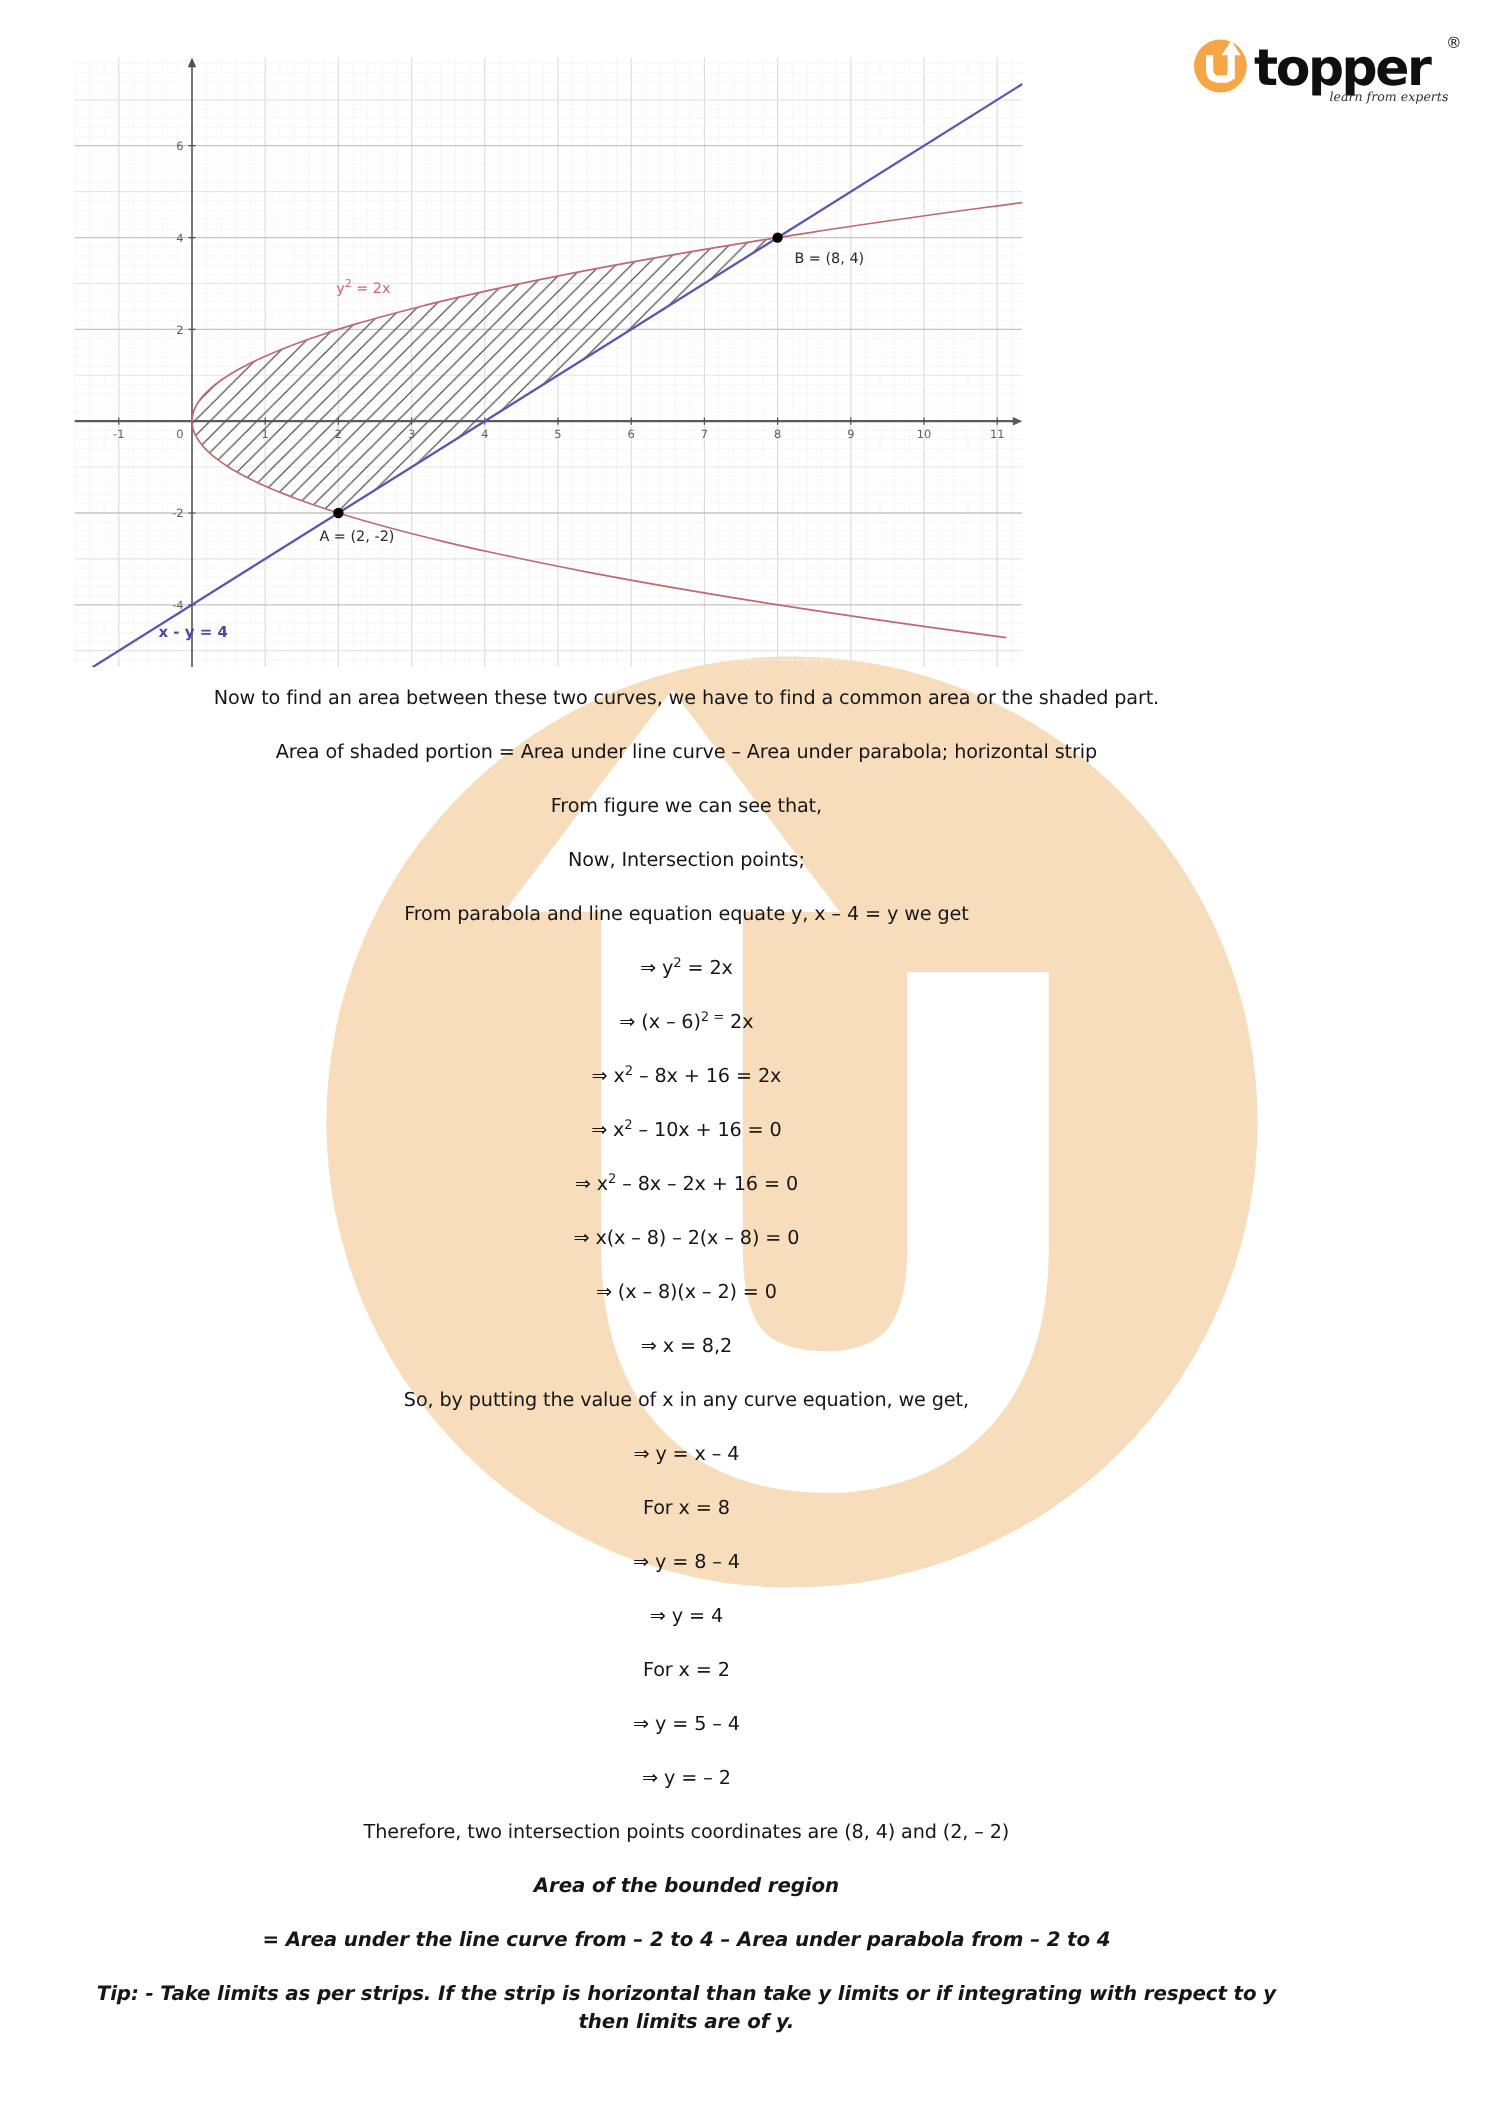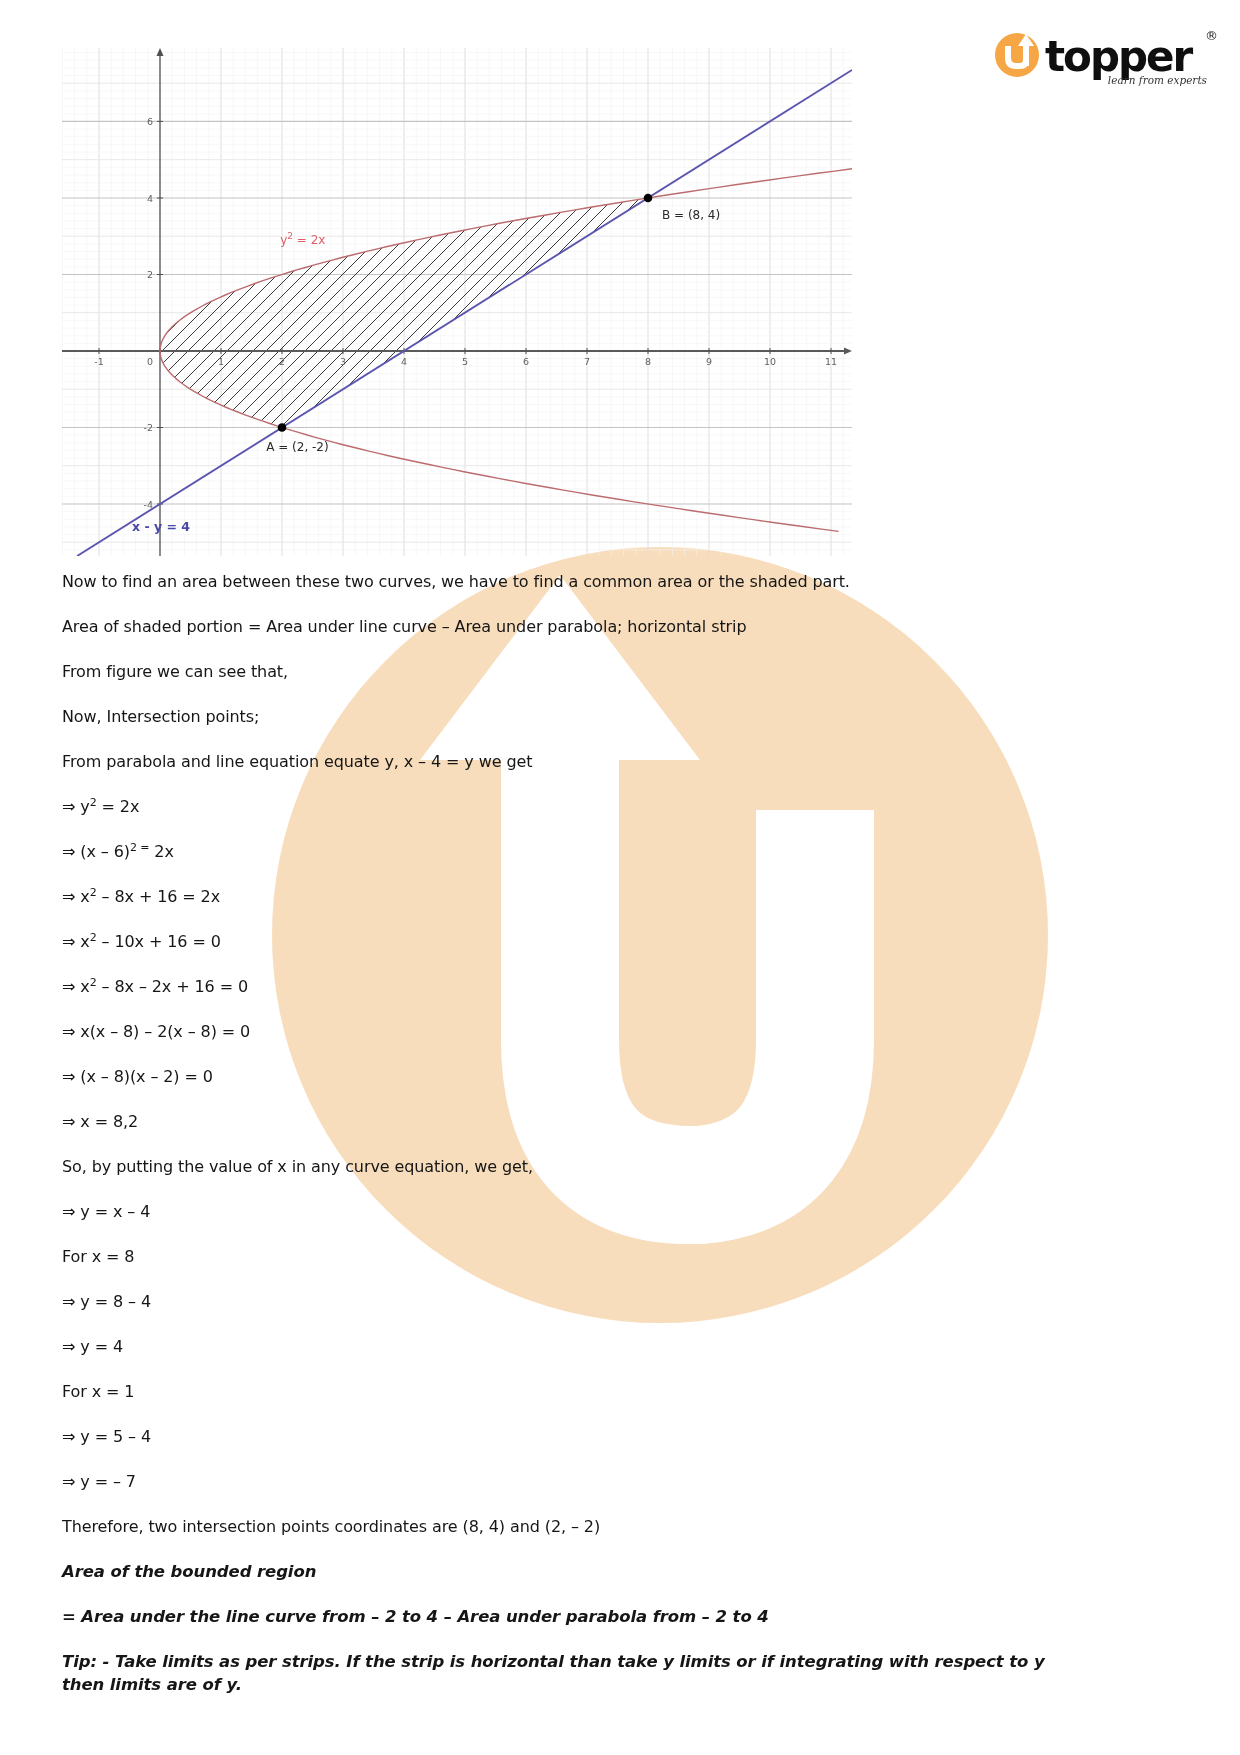--- a/index.html
+++ b/index.html
@@ -5,21 +5,21 @@
   html,body{margin:0;padding:0;}
   .page{position:relative;width:1240px;height:1755px;background:#ffffff;overflow:hidden;
         font-family:"DejaVu Sans","Liberation Sans",sans-serif;color:#1b1b1b;}
   
   #watermark{position:absolute;left:0;top:0;z-index:0;}
   
   #figure{position:absolute;left:62px;top:48px;width:790px;height:508px;z-index:1;}
   
   #logo{position:absolute;left:985px;top:18px;width:250px;height:80px;z-index:2;}
   
-  #solution{position:absolute;left:62px;top:570px;width:1020px;z-index:2;}
+  #solution{position:absolute;left:62px;top:570px;width:1020px;z-index:2;text-align:center;}
   #solution p{margin:0 0 22px 0;font-size:16px;line-height:23px;letter-spacing:-0.1px;color:#161616;}
   #solution p.b{font-weight:bold;font-size:16.5px;font-style:italic;}
   #solution sup{font-size:11px;line-height:0;}
 </style>
 </head>
 <body>
 <div class="page">
 
 <svg id="watermark" width="1240" height="1755" viewBox="0 0 1240 1755">
   <circle cx="660" cy="935" r="388" fill="#F8DDBC"></circle>
@@ -239,22 +239,22 @@
       <p><span>⇒ x</span><sup>2</sup><span> – 10x + 16 = 0</span></p>
       <p><span>⇒ x</span><sup>2</sup><span> – 8x – 2x + 16 = 0</span></p>
       <p><span>⇒ x(x – 8) – 2(x – 8) = 0</span></p>
       <p><span>⇒ (x – 8)(x – 2) = 0</span></p>
       <p><span>⇒ x = 8,2</span></p>
       <p><span>So, by putting the value of x in any curve equation, we get,</span></p>
       <p><span>⇒ y = x – 4</span></p>
       <p><span>For x = 8</span></p>
       <p><span>⇒ y = 8 – 4</span></p>
       <p><span>⇒ y = 4</span></p>
-      <p><span>For x = 1</span></p>
+      <p><span>For x = 2</span></p>
       <p><span>⇒ y = 5 – 4</span></p>
-      <p><span>⇒ y = – 7</span></p>
+      <p><span>⇒ y = – 2</span></p>
       <p><span>Therefore, two intersection points coordinates are (8, 4) and (2, – 2)</span></p>
       <p class="b"><span>Area of the bounded region</span></p>
       <p class="b"><span>= Area under the line curve from – 2 to 4 – Area under parabola from – 2 to 4</span></p>
       <p class="b"><span>Tip: - Take limits as per strips. If the strip is horizontal than take y limits or if integrating with respect to y then limits are of y.</span></p>
     </div>
 
 </div>
 
 </body></html>

